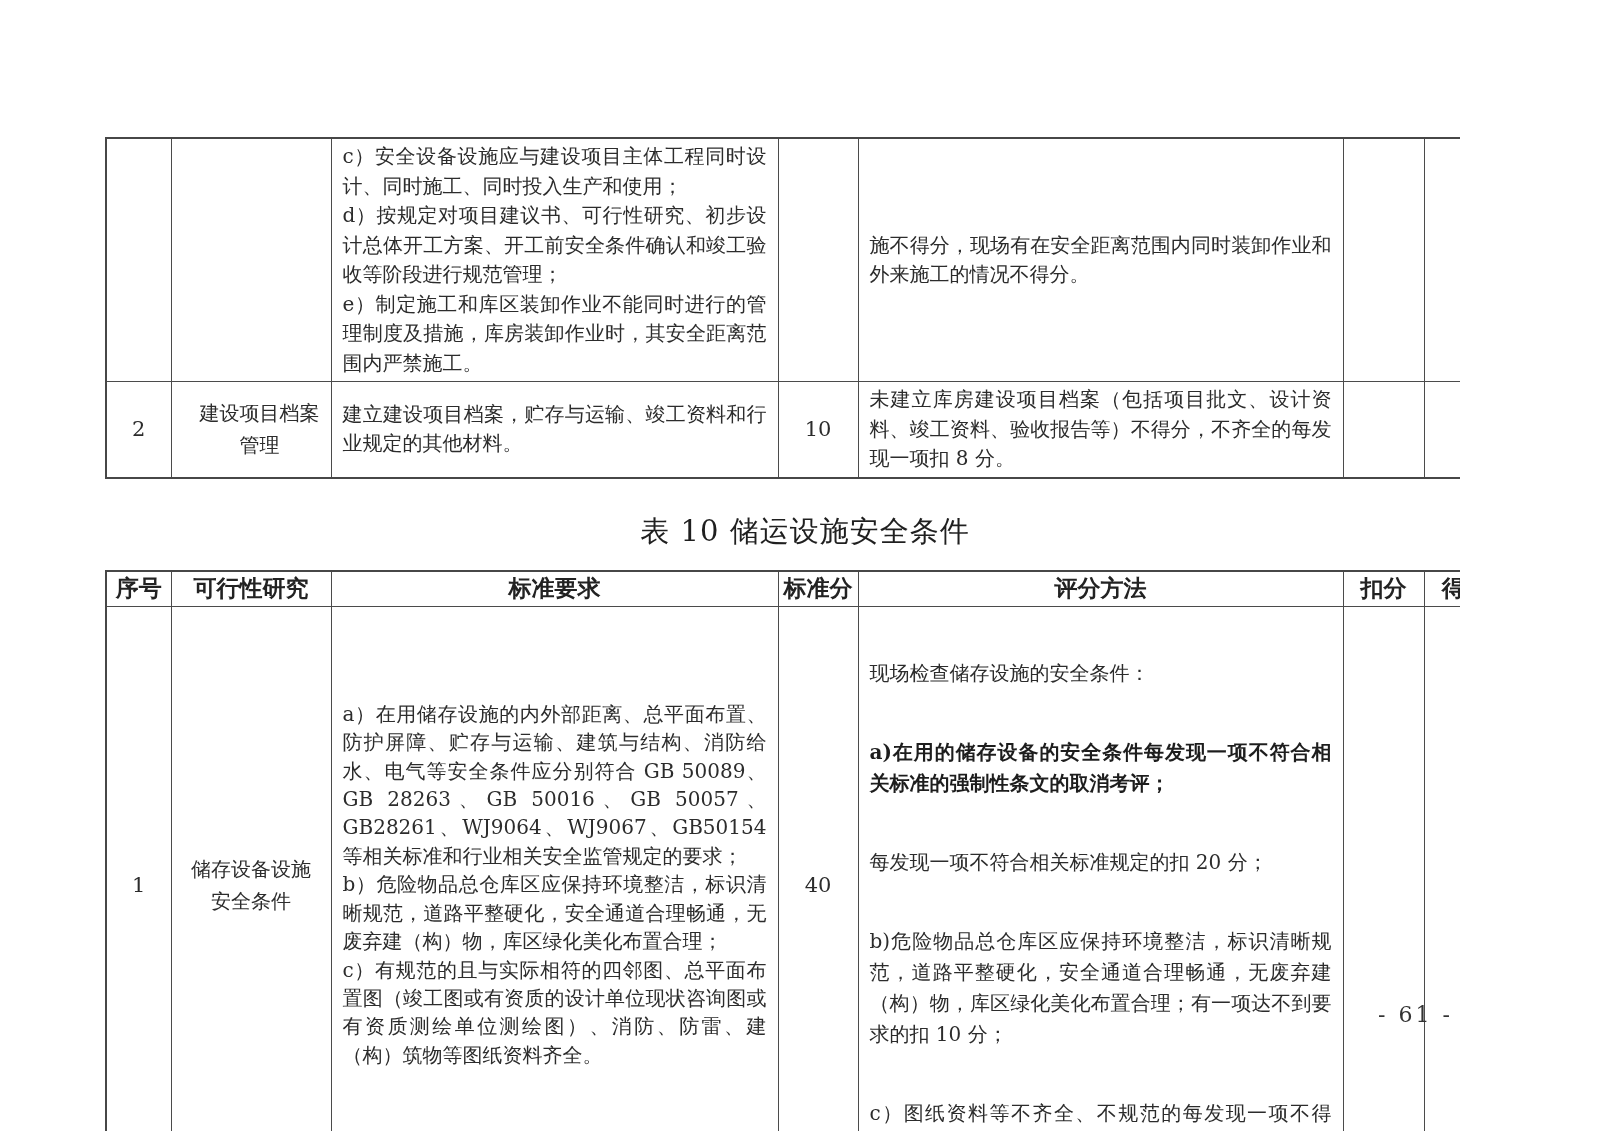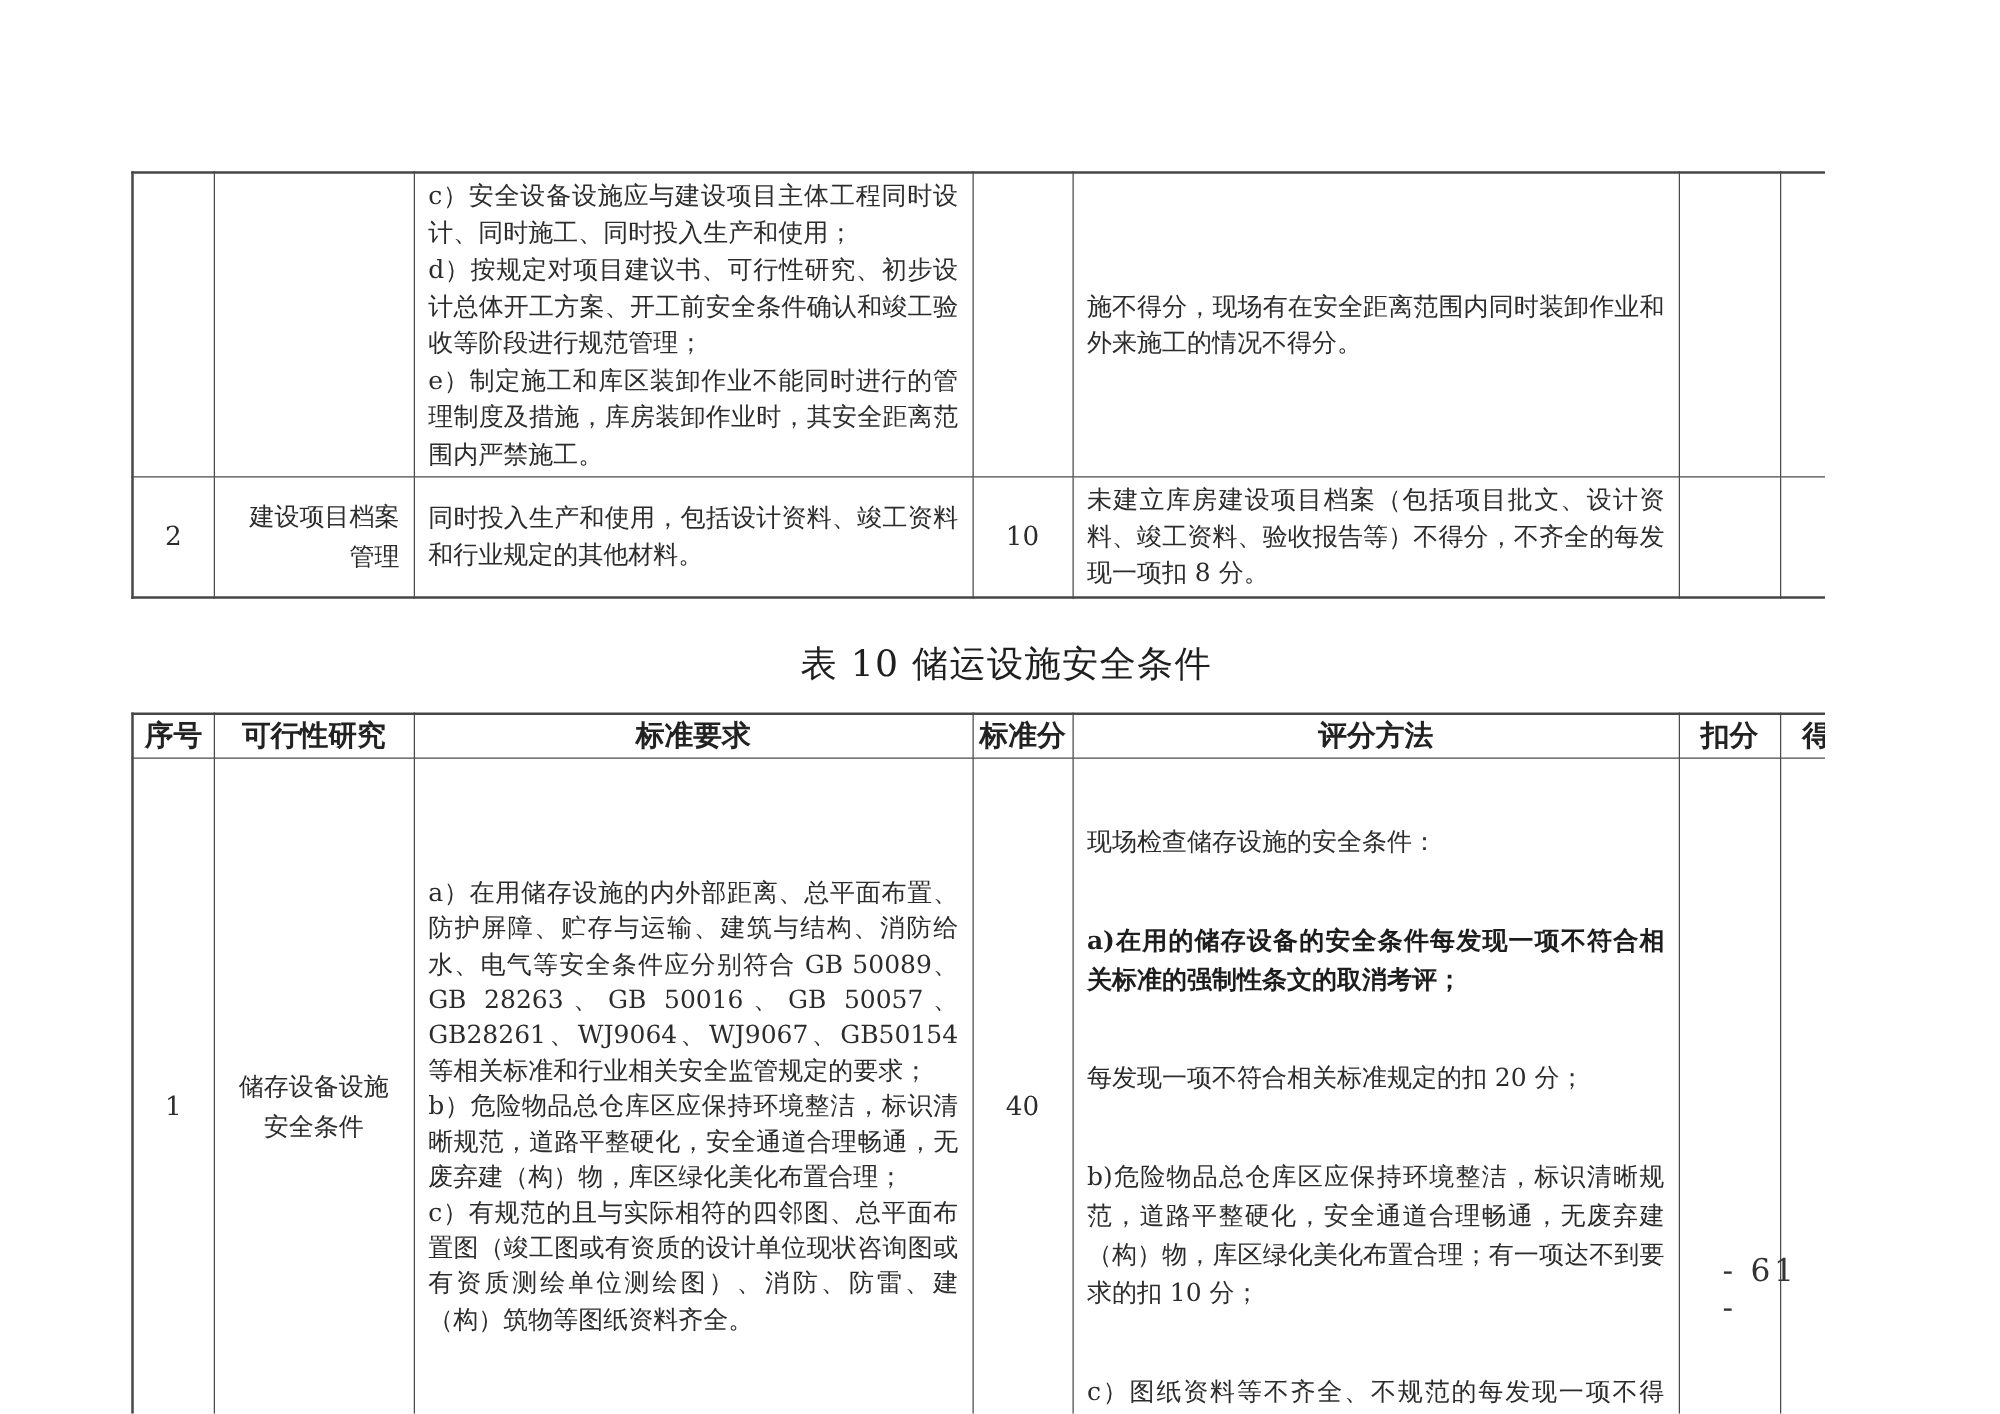--- a/index.html
+++ b/index.html
@@ -72,21 +72,21 @@
     width: 1400px;
     text-align: center;
     font-size: 29px;
     color: #1f1f1f;
     letter-spacing: 1px;
   }
   .page-number {
     position: absolute;
     left: 1378px;
     top: 1002px;
-    font-size: 25px;
+    font-size: 22px;
     color: #333333;
     letter-spacing: 3px;
   }
   .num { font-size: 21px; }
 </style>
 </head>
 <body>
 
 <div class="page">
 
@@ -111,25 +111,25 @@
         </td>
         <td class="center"></td>
         <td class="txt vtop">
           <p>施不得分，现场有在安全距离范围内同时装卸作业和外来施工的情况不得分。</p>
         </td>
         <td></td>
         <td></td>
       </tr>
       <tr class="row2">
         <td class="center num">2</td>
-        <td class="center txt" style="text-align:right;padding-left:28px;">
+        <td class="center txt" style="text-align:center;padding-left:28px;">
           <p style="line-height:32px;">建设项目档案管理</p>
         </td>
         <td class="txt">
-          <p>同时投入生产和使用，包括设计资料、竣工资料和行业规定的其他材料。</p>
+          <p>建立建设项目档案，贮存与运输、竣工资料和行业规定的其他材料。</p>
         </td>
         <td class="center num">10</td>
         <td class="txt">
           <p>未建立库房建设项目档案（包括项目批文、设计资料、竣工资料、验收报告等）不得分，不齐全的每发现一项扣 8 分。</p>
         </td>
         <td></td>
         <td></td>
       </tr>
     </tbody>
   </table>

